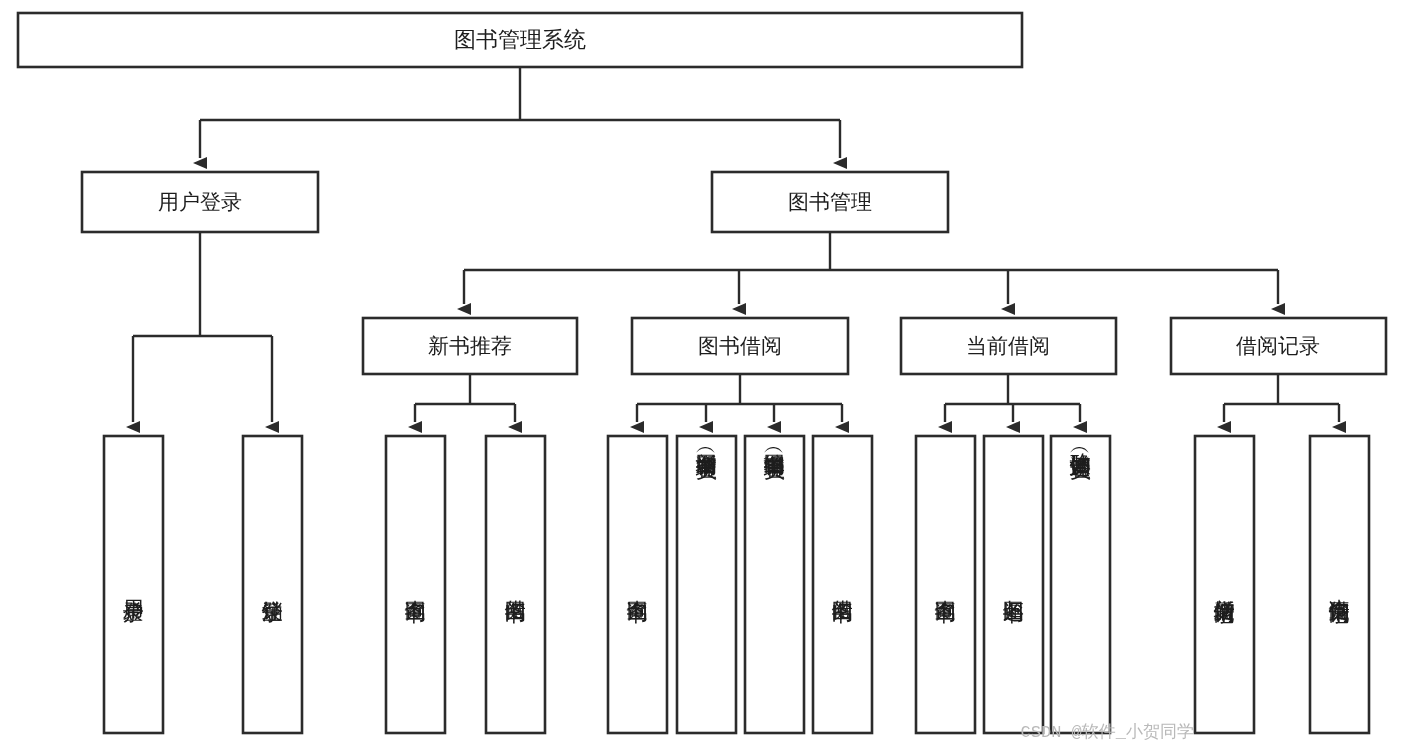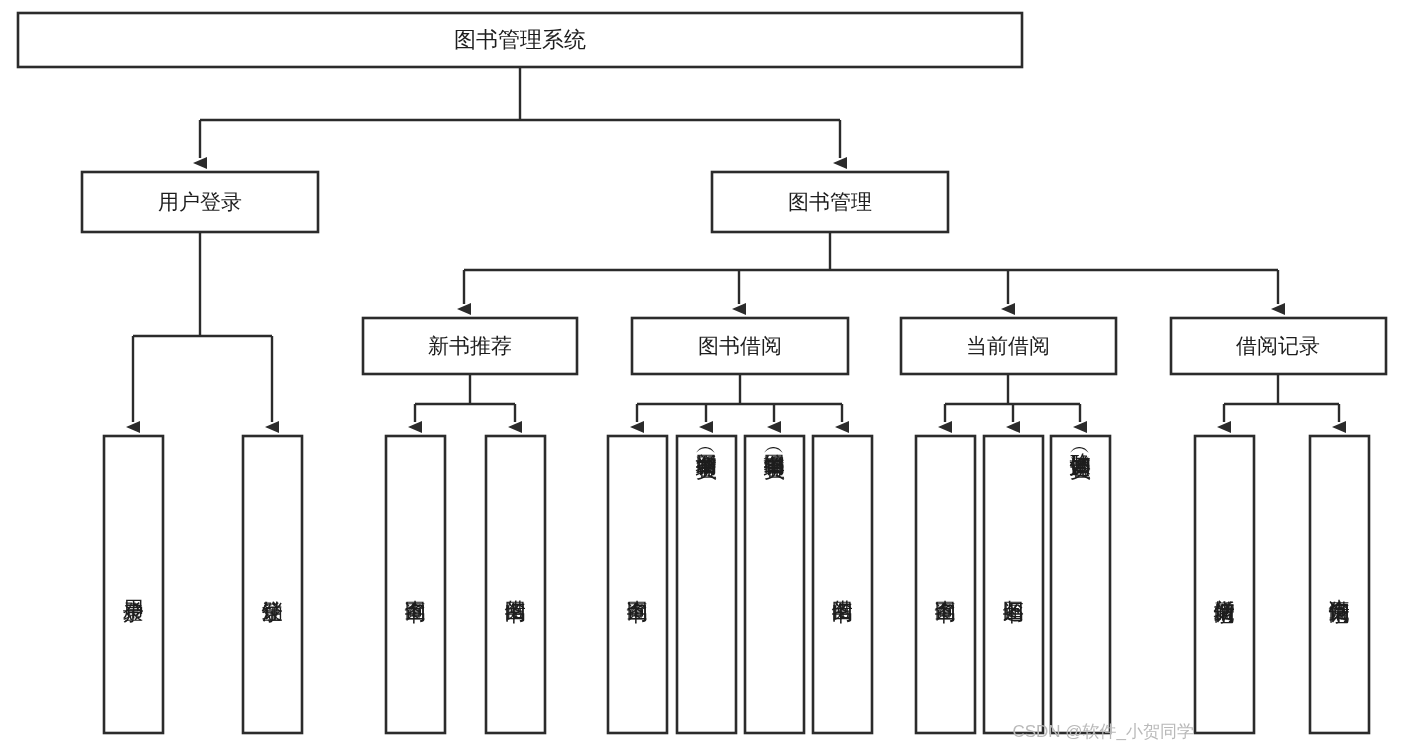--- a/index.html
+++ b/index.html
@@ -70,21 +70,21 @@
     writing-mode: vertical-rl;
     text-orientation: upright;
     letter-spacing: 1px;
     white-space: nowrap;
     text-align: center;
   }
   .watermark {
     position: absolute;
     right: 8px;
     bottom: 4px;
-    font-family: Liberation Sans, sans-serif;
+    font-family: Liberation Mono, monospace;
     font-size: 17px;
     color: #b9b9b9;
     white-space: nowrap;
   }
 </style>
 </head>
 <body>
 
 <div id="diagram-root">
   <svg class="diagram-canvas" viewBox="0 0 1405 747" xmlns="http://www.w3.org/2000/svg">

